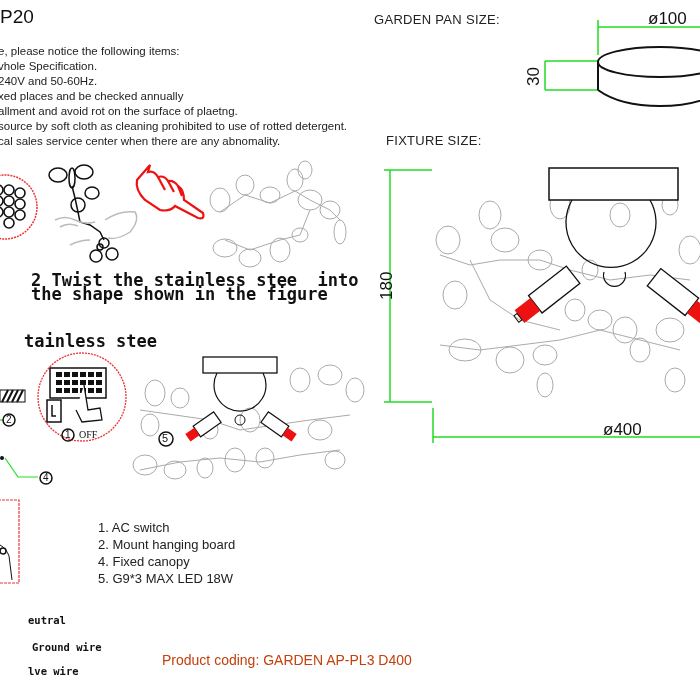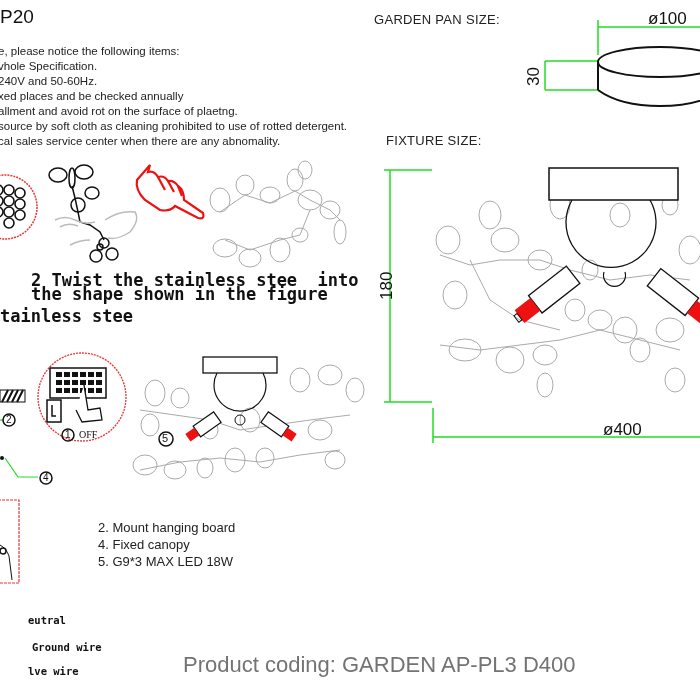--- a/index.html
+++ b/index.html
@@ -3,25 +3,25 @@
 <meta charset="utf-8">
 <style>
   html, body { margin:0; padding:0; background:#fff; }
   body { width:700px; height:700px; position:relative; overflow:hidden; font-family:"Liberation Sans", sans-serif; color:#111; }
   .abs { position:absolute; }
   .title { left:0; top:6px; font-size:19px; }
   .notice { left:-2px; top:44px; font-size:11.5px; line-height:15px; color:#222; }
   .notice div { white-space:nowrap; }
   .mono { font-family:"DejaVu Sans Mono", monospace; font-weight:bold; font-size:17px; color:#111; }
   .step2 { left:31px; top:273px; line-height:14px; }
-  .ss { left:0; top:306px; }
+  .ss { left:0; top:331px;padding-left:24px; }
   .legend { left:98px; top:519px; font-size:13px; line-height:17px; color:#222; }
   .legend div { white-space:nowrap; }
   .wire { font-size:10.5px;padding-left:28px; }
-  .product { left:183px; top:652px; font-size:22px; color:#737373; white-space:nowrap; }
+  .product { left:162px; top:652px; font-size:14px; color:#c2410c; white-space:nowrap; }
   .hdr { font-size:13px; color:#222; letter-spacing:0.3px; }
   .dim { font-size:17px; color:#111; }
   svg { position:absolute; left:0; top:0; }
 </style>
 </head>
 <body>
 
 <svg width="700" height="700">
 
   <g>
@@ -245,20 +245,21 @@
 
 <div class="abs mono ss">tainless stee</div>
 
 <div class="abs" style="left:6px;top:414px;font-size:10px;">2</div>
 <div class="abs" style="left:43px;top:472px;font-size:10px;">4</div>
 <div class="abs" style="left:65px;top:429px;font-size:10px;">1</div>
 <div class="abs" style="left:79px;top:429px;font-size:10px;font-family:'Liberation Serif',serif;">OFF</div>
 <div class="abs" style="left:162px;top:432px;font-size:11px;">5</div>
 
 <div class="abs legend">
+  <div>1. AC switch</div>
   <div>2. Mount hanging board</div>
   <div>4. Fixed canopy</div>
   <div>5. G9*3 MAX LED 18W</div>
 </div>
 
 <div class="abs mono wire" style="left:0;top:614px;">eutral</div>
 <div class="abs mono wire" style="left:4px;top:641px;">Ground wire</div>
 <div class="abs mono wire" style="left:0;top:665px;">lve wire</div>
 
 <div class="abs hdr" style="left:374px;top:12px;">GARDEN PAN  SIZE:</div>

